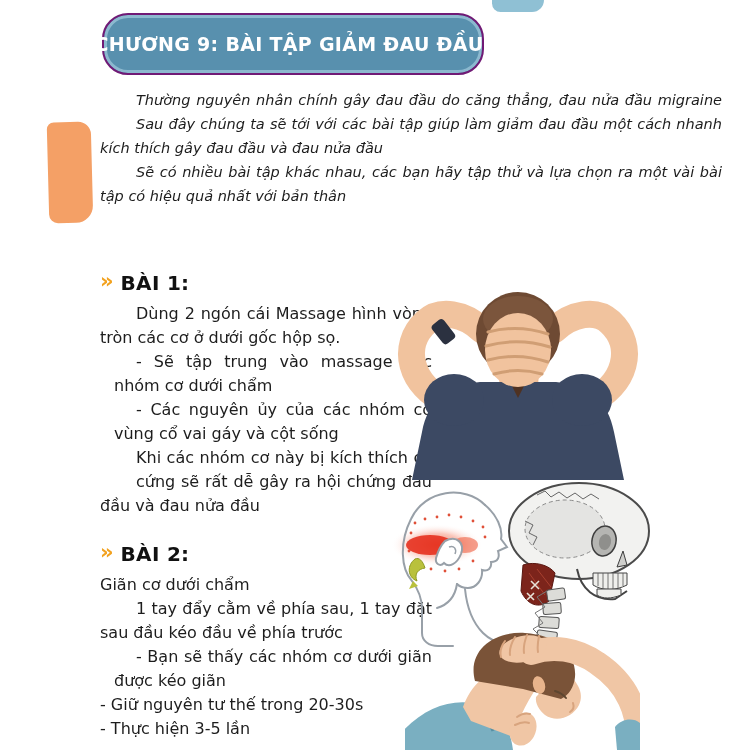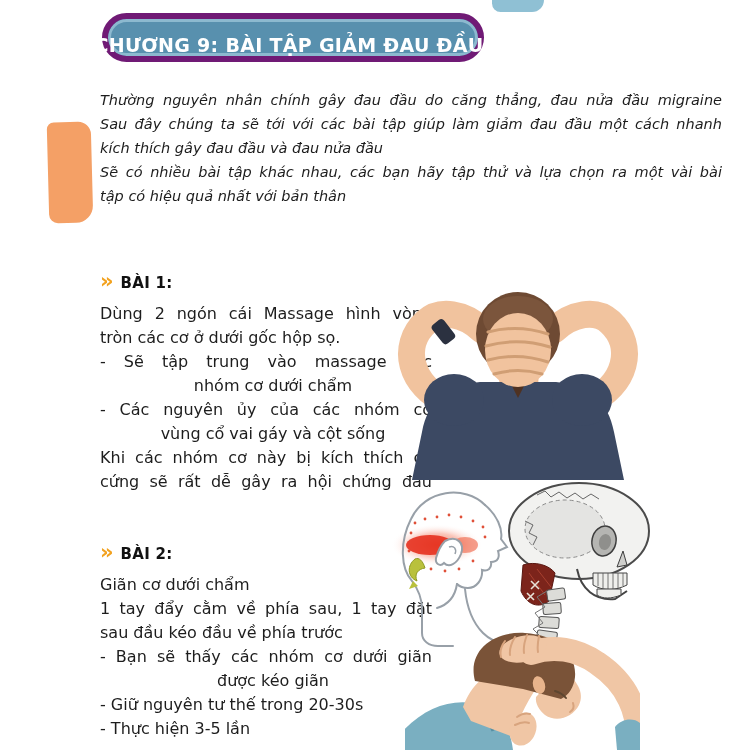--- a/index.html
+++ b/index.html
@@ -5,41 +5,41 @@
   html,body{margin:0;padding:0;background:#fff;}
   #page{
     position:relative;width:750px;height:750px;background:#ffffff;
     overflow:hidden;font-family:"DejaVu Sans",sans-serif;color:#1d1d1d;
   }
   .abs{position:absolute;}
   
   #top-sliver{left:492px;top:0;width:52px;height:12px;background:#8fc0d4;
     border-radius:0 0 14px 10px;}
   
-  #banner{left:102px;top:13px;width:382px;height:49px;background:#5890ae;
-    border-radius:26px;display:flex;align-items:flex-end;justify-content:center;
-    box-shadow:inset 0 0 0 3px #8cb9cf;border:6px solid #701a75;box-sizing:border-box;}
+  #banner{left:102px;top:13px;width:382px;height:62px;background:#5890ae;
+    border-radius:26px;display:flex;align-items:center;justify-content:center;
+    box-shadow:inset 0 0 0 3px #8cb9cf;border:2px solid #701a75;box-sizing:border-box;}
   #banner .t{color:#ffffff;font-weight:bold;font-size:19px;letter-spacing:.3px;white-space:nowrap;}
   
   #side-tab{left:48px;top:122px;width:44px;height:101px;background:#f4a066;
     border-radius:7px 13px 17px 9px;transform:rotate(-1.5deg);}
   
   #intro{left:100px;top:88px;width:622px;font-style:italic;font-size:14.5px;
     line-height:24px;font-weight:500;}
   .tline{height:24px;}
-  .just{text-align:justify;text-align-last:justify;}
+  .just{text-align:justify;text-align-last:justify;margin-left:36px;}
   
   .section-block{width:332px;font-size:16px;line-height:24px;}
   #bai1{left:100px;top:272px;}
   #bai2{left:100px;top:543px;}
   .sec-head{display:flex;align-items:center;height:22px;margin-bottom:8px;}
   .marker{color:#f2a21f;font-weight:bold;font-size:21px;letter-spacing:-3px;
     margin-right:10px;line-height:20px;transform:translateY(-2px);}
-  .sec-title{font-weight:bold;font-size:15px;color:#111;letter-spacing:.3px;}
-  .indent{padding-left:14px;text-align:center;}
+  .sec-title{font-weight:bold;font-size:20px;color:#111;letter-spacing:.3px;}
+  .indent{padding-left:14px;}
   svg{display:block;}
 </style>
 </head>
 <body>
 
 <div id="page">
 
   <div class="abs" id="top-sliver"></div>
 
   <div class="abs" id="banner">
@@ -62,20 +62,21 @@
       <span class="sec-title">BÀI 1:</span>
     </div>
     <div class="tline just">Dùng 2 ngón cái Massage hình vòng</div>
     <div class="tline">tròn các cơ ở dưới gốc hộp sọ.</div>
     <div class="tline just">- Sẽ tập trung vào massage các</div>
     <div class="tline indent">nhóm cơ dưới chẩm</div>
     <div class="tline just">- Các nguyên ủy của các nhóm cơ</div>
     <div class="tline indent">vùng cổ vai gáy và cột sống</div>
     <div class="tline just">Khi các nhóm cơ này bị kích thích co</div>
     <div class="tline just">cứng sẽ rất dễ gây ra hội chứng đau</div>
+    <div class="tline">đầu và đau nửa đầu</div>
   </div>
 
   <div class="abs section-block" id="bai2">
     <div class="sec-head">
       <span class="marker">»</span>
       <span class="sec-title">BÀI 2:</span>
     </div>
     <div class="tline">Giãn cơ dưới chẩm</div>
     <div class="tline just">1 tay đẩy cằm về phía sau, 1 tay đặt</div>
     <div class="tline">sau đầu kéo đầu về phía trước</div>

